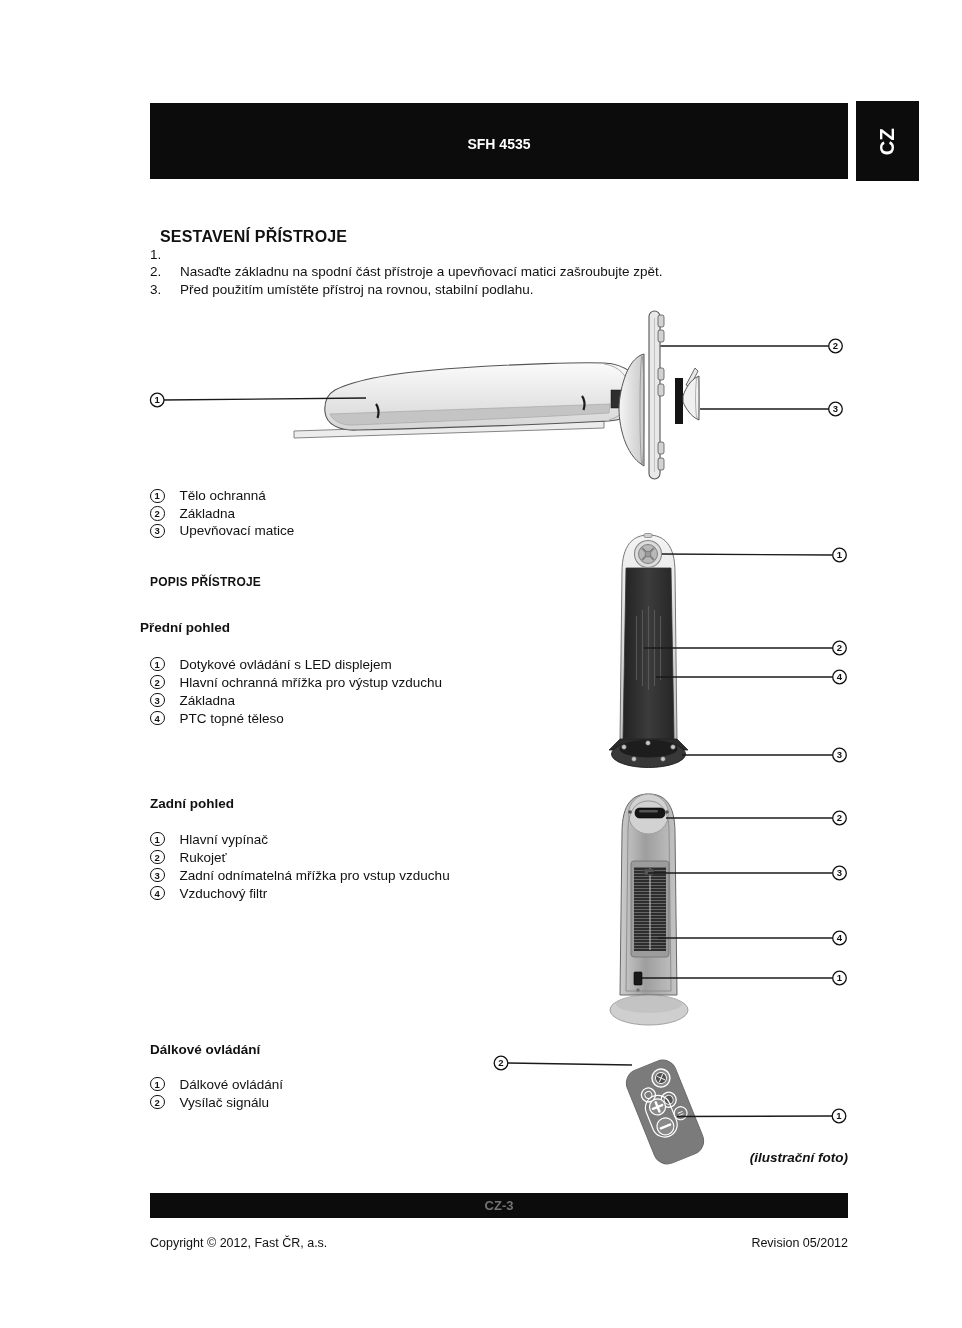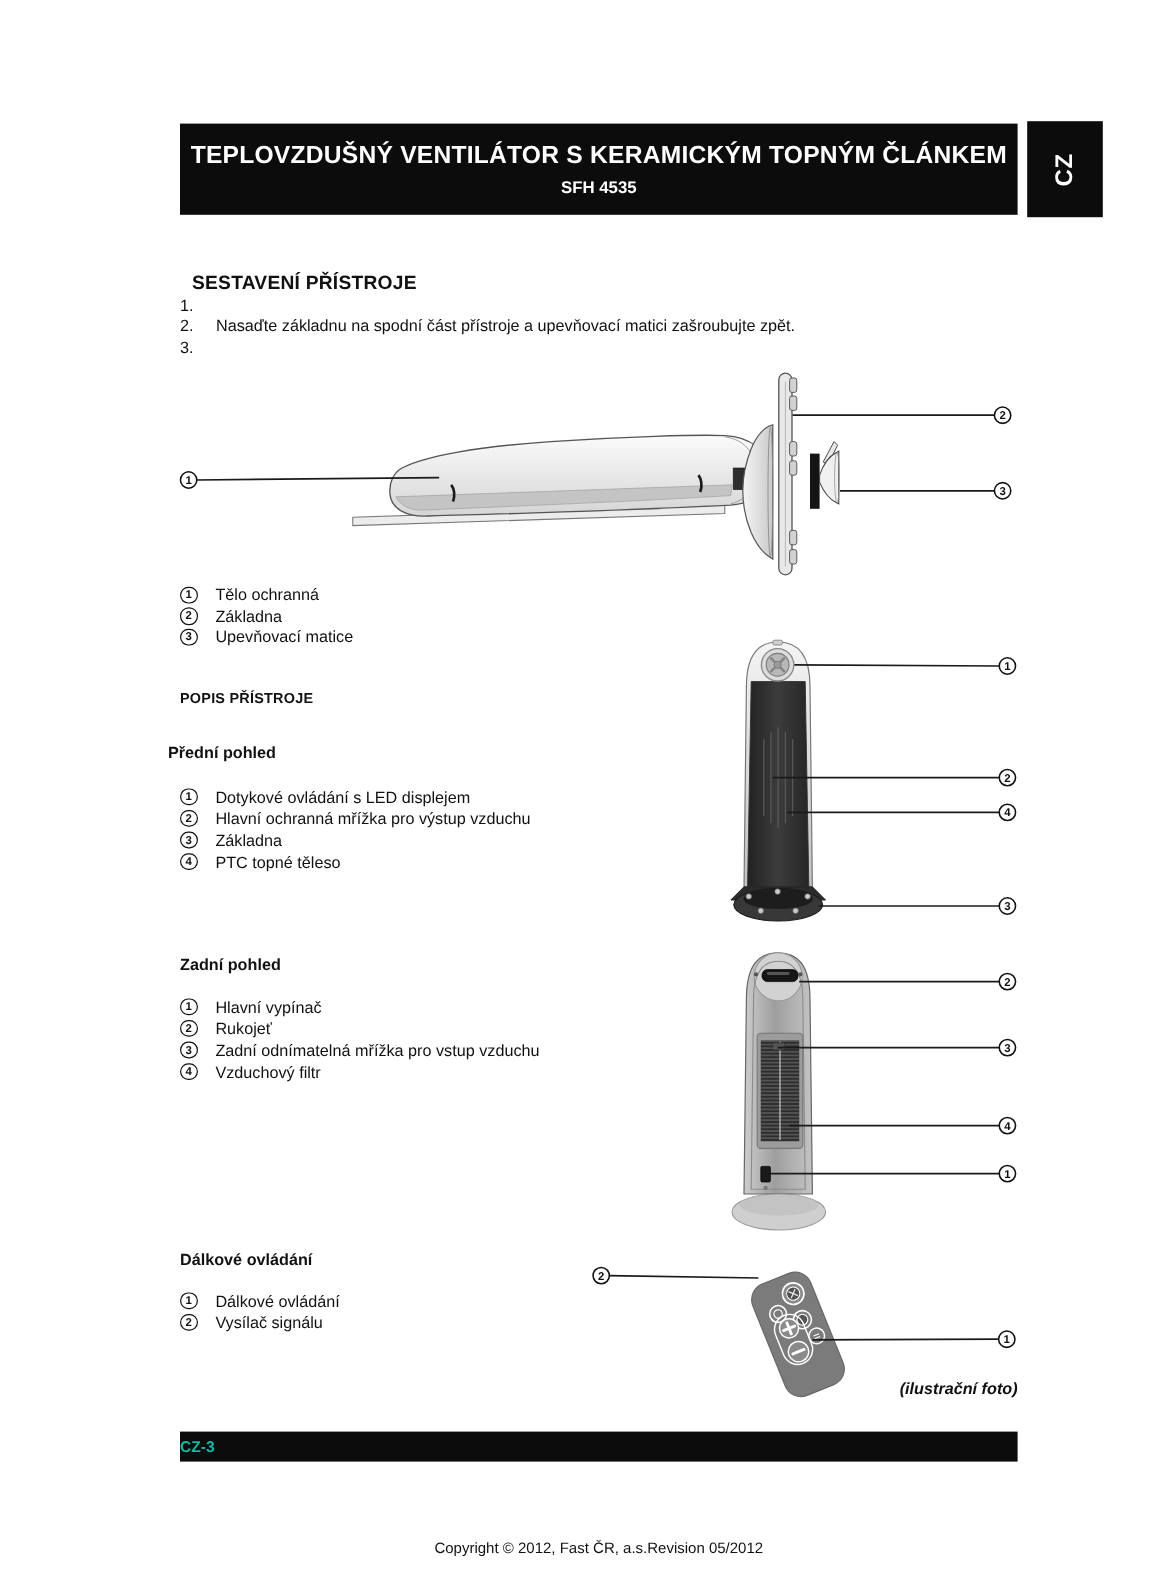--- a/index.html
+++ b/index.html
@@ -34,58 +34,57 @@
   .cnum {
     box-sizing:border-box; width:14.5px; height:14.5px; border:1.3px solid #111; border-radius:50%;
     display:flex; align-items:center; justify-content:center;
     font-size:9.5px; font-weight:bold; margin-right:15px; flex:none;
   }
   .photo-note { font-size:13.5px; font-weight:bold; font-style:italic; }
 
   
   .footer-bar {
     left:150px; top:1193px; width:698px; height:25px; background:#0c0c0c;
-    color:#14b8a6; display:flex; align-items:center; justify-content:flex-start;
+    color:#737373; display:flex; align-items:center; justify-content:center;
     font-size:13px; font-weight:bold;
   }
   .copyright-row {
-    left:150px; top:1236px; width:698px; display:flex; justify-content:center;
+    left:150px; top:1236px; width:698px; display:flex; justify-content:space-between;
     font-size:12.5px;
-    margin-top:47px;
   }
 
   svg .callout-line { stroke:#1a1a1a; stroke-width:1.4; }
   svg .callout-circle { fill:#fff; stroke:#111; stroke-width:1.3; }
   svg .callout-num { font-size:9.5px; font-weight:bold; fill:#111; text-anchor:middle; }
 </style>
 </head>
 <body>
 
 <div class="page">
 
   <header class="abs header-bar">
-    <div class="header-title">TEPLOVZDUŠNÝ VENTILÁTOR S KERAMICKÝM TOPNÝM ČLÁNKEM</div>
     <div class="header-model">SFH 4535</div>
   </header>
   <div class="abs lang-tab">
     <span>CZ</span>
   </div>
 
   <h2 class="abs h-main" style="left:150px; top:218px; margin:10px;">SESTAVENÍ PŘÍSTROJE</h2>
 
   <div class="abs rows" style="left:150px; top:246px; width:700px;">
     <div class="step">
       <span class="step-num">1.</span>
     </div>
     <div class="step">
       <span class="step-num">2.</span>
       <span>Nasaďte základnu na spodní část přístroje a upevňovací matici zašroubujte zpět.</span>
     </div>
     <div class="step">
       <span class="step-num">3.</span>
+      <span>Před použitím umístěte přístroj na rovnou, stabilní podlahu.</span>
     </div>
   </div>
 
   <svg class="abs" style="left:149px; top:306px;" width="711" height="178" viewBox="0 0 711 178">
     <defs>
       <linearGradient id="gBody" x1="0" y1="0" x2="0" y2="1">
         <stop offset="0" stop-color="#fbfbfb"></stop>
           <stop offset="1" stop-color="#d5d5d5"></stop>
       </linearGradient>
       <linearGradient id="gBell" x1="0" y1="0" x2="1" y2="0">

